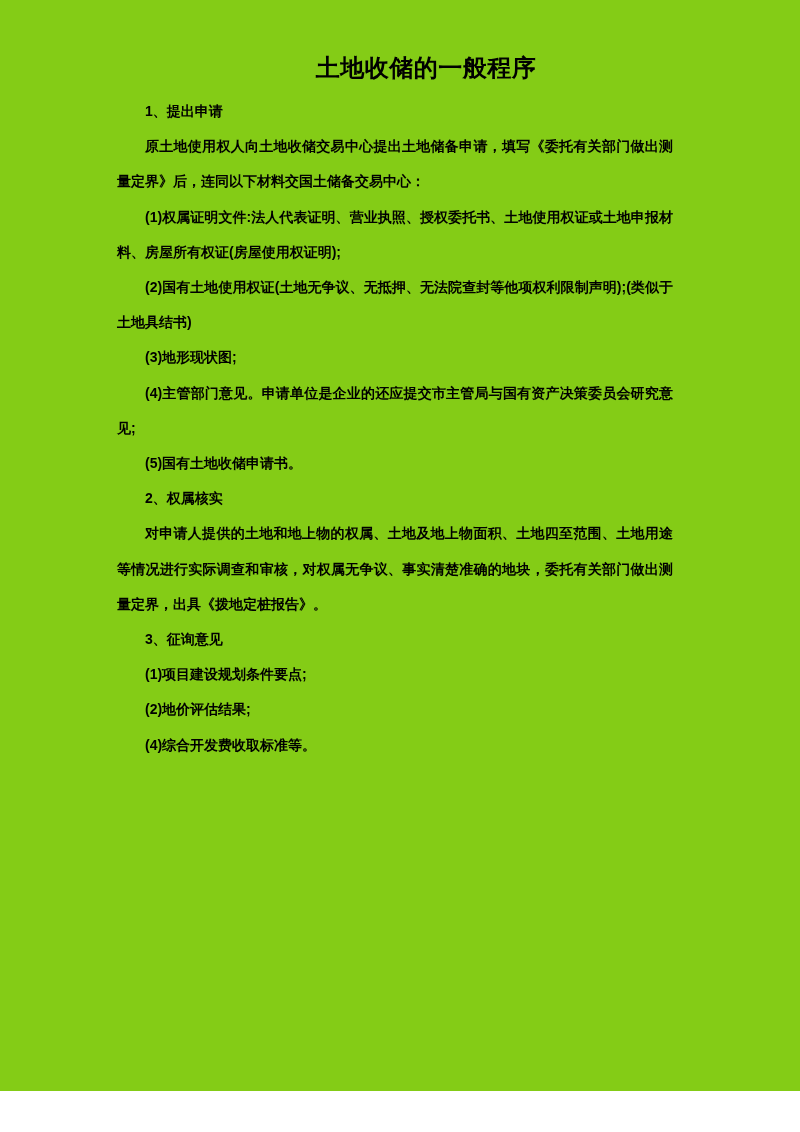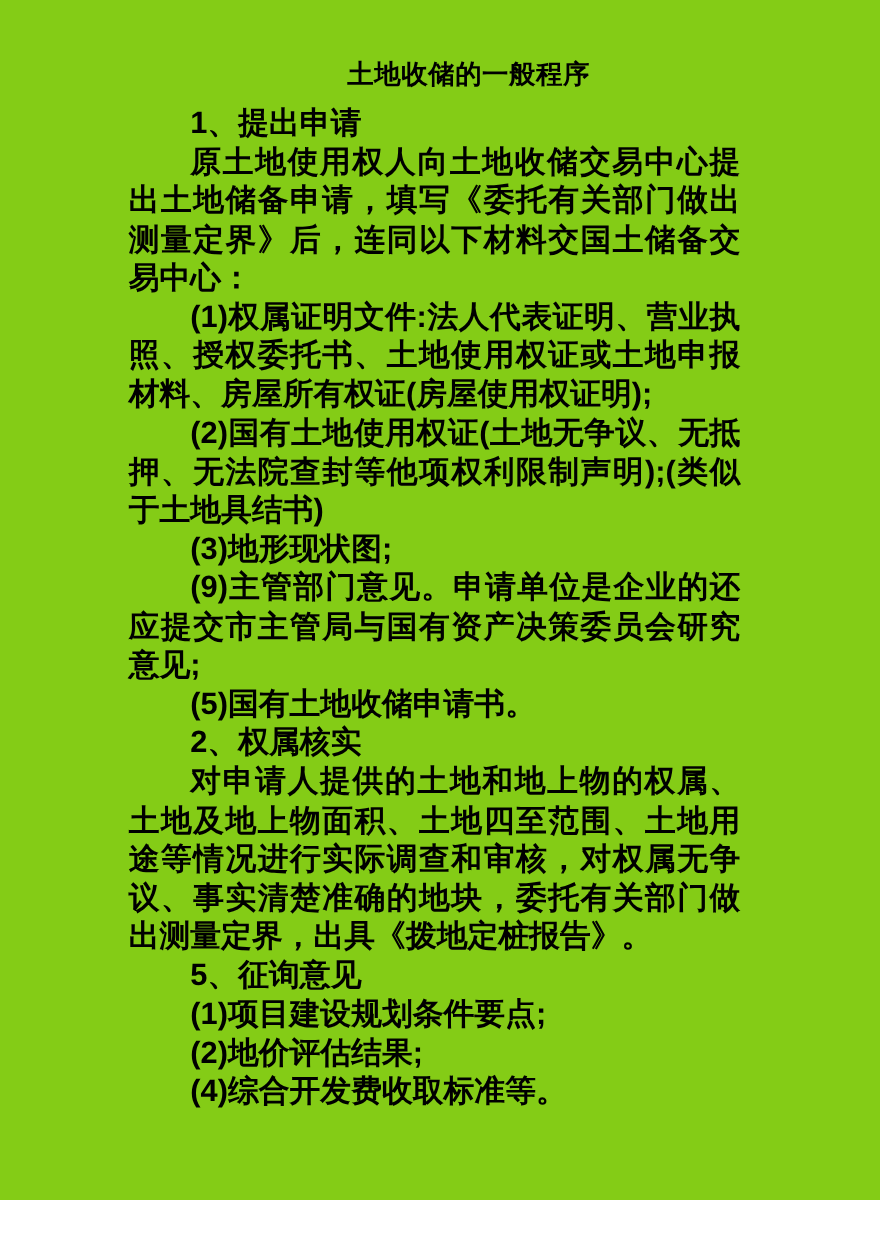--- a/index.html
+++ b/index.html
@@ -28,21 +28,21 @@
     line-height: 26px;
     font-weight: 700;
     letter-spacing: 0.5px;
     white-space: nowrap;
   }
   .doc-body {
     width: 556px;
   }
   .para {
     margin: 0;
-    font-size: 28px;
+    font-size: 14px;
     line-height: 35.2px;
     text-indent: 2em;
     text-align: justify;
     overflow-wrap: break-word;
     letter-spacing: 0;
   }
 </style>
 </head>
 <body>
 
@@ -54,29 +54,29 @@
       <p class="para">1、提出申请</p>
 
       <p class="para">原土地使用权人向土地收储交易中心提出土地储备申请，填写《委托有关部门做出测量定界》后，连同以下材料交国土储备交易中心：</p>
 
       <p class="para">(1)权属证明文件:法人代表证明、营业执照、授权委托书、土地使用权证或土地申报材料、房屋所有权证(房屋使用权证明);</p>
 
       <p class="para">(2)国有土地使用权证(土地无争议、无抵押、无法院查封等他项权利限制声明);(类似于土地具结书)</p>
 
       <p class="para">(3)地形现状图;</p>
 
-      <p class="para">(9)主管部门意见。申请单位是企业的还应提交市主管局与国有资产决策委员会研究意见;</p>
+      <p class="para">(4)主管部门意见。申请单位是企业的还应提交市主管局与国有资产决策委员会研究意见;</p>
 
       <p class="para">(5)国有土地收储申请书。</p>
 
       <p class="para">2、权属核实</p>
 
       <p class="para">对申请人提供的土地和地上物的权属、土地及地上物面积、土地四至范围、土地用途等情况进行实际调查和审核，对权属无争议、事实清楚准确的地块，委托有关部门做出测量定界，出具《拨地定桩报告》。</p>
 
-      <p class="para">5、征询意见</p>
+      <p class="para">3、征询意见</p>
 
 
       <p class="para">(1)项目建设规划条件要点;</p>
 
       <p class="para">(2)地价评估结果;</p>
 
       <p class="para">(4)综合开发费收取标准等。</p>
     </div>
 </div>
 

